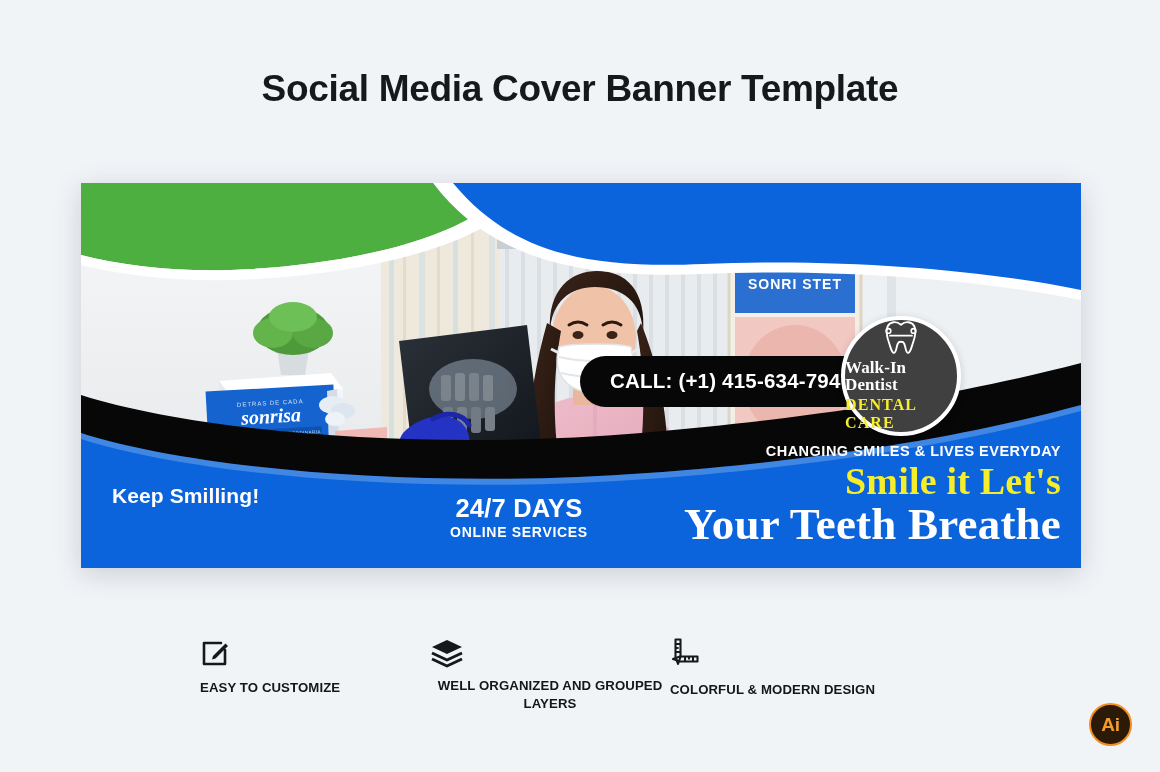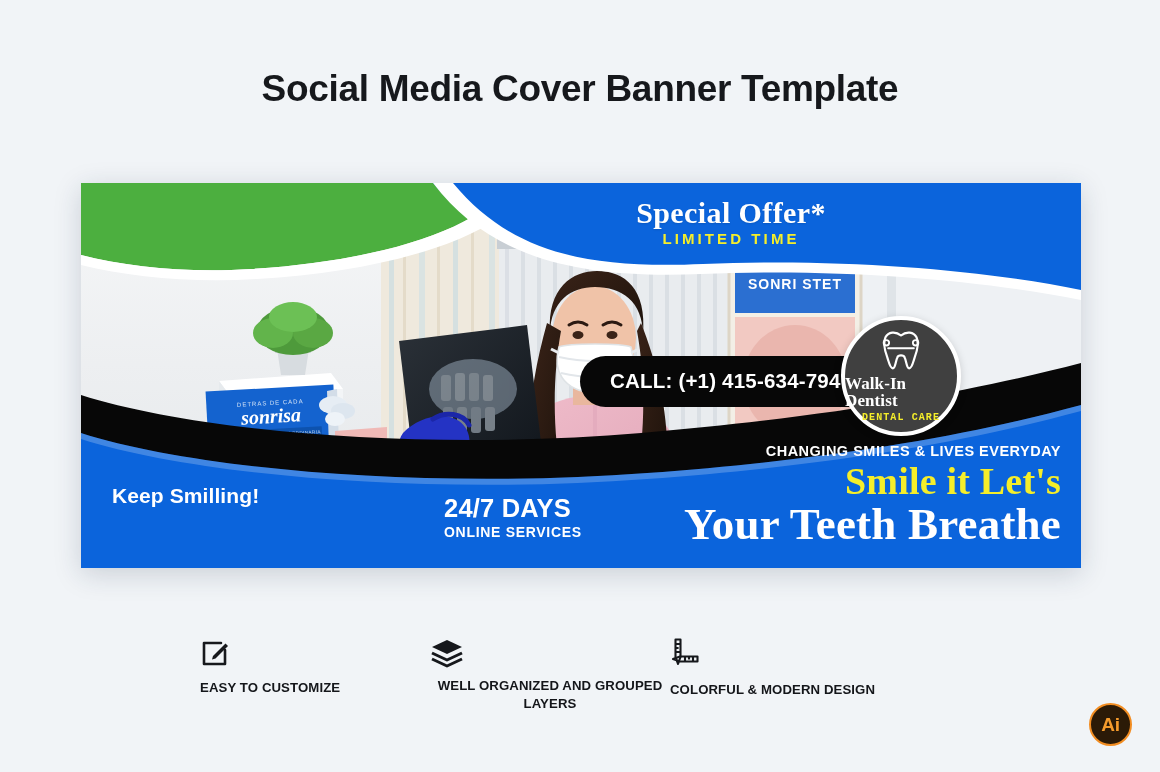--- a/index.html
+++ b/index.html
@@ -68,22 +68,22 @@
     align-items: center; justify-content: center;
     box-shadow: 0 2px 8px rgba(0,0,0,.16);
   }
   .logo-badge .tooth { width: 44px; height: 42px; margin-bottom: 3px; }
   .logo-badge .lg-name {
     font-family: "Liberation Serif", serif;
     font-size: 17px; font-weight: 700; color: #fff;
     letter-spacing: .1px; line-height: 1;
   }
   .logo-badge .lg-sub {
-    font-family: Liberation Mono, monospace;
-    font-size: 10px; font-weight: 700; color: #f5ee2a;
+    font-family: Liberation Serif, serif;
+    font-size: 16px; font-weight: 700; color: #f5ee2a;
     letter-spacing: 1.1px; margin-top: 3px;
   }
 
   .headline { left: 540px; top: 260px; width: 440px; text-align: right; }
   .headline .kicker {
     font-size: 14.5px; font-weight: 700; color: #ffffff;
     letter-spacing: .5px;
   }
   .headline .line-y {
     font-family: "Liberation Serif", serif;
@@ -95,21 +95,21 @@
     font-size: 45px; font-weight: 700; color: #ffffff;
     line-height: 1.02; letter-spacing: .2px;
   }
 
   .be-safe { left: 31px; top: 299px; }
   .be-safe div {
     font-size: 21px; font-weight: 700; color: #ffffff;
     line-height: 1.35; letter-spacing: .1px;
   }
 
-  .days247 { left: 363px; top: 311px; text-align: left; width: 150px; }
+  .days247 { left: 363px; top: 311px; text-align: center; width: 150px; }
   .days247 .d-main {
     font-size: 25.5px; font-weight: 700; color: #ffffff; letter-spacing: .2px;
   }
   .days247 .d-sub {
     font-size: 14px; font-weight: 700; color: #ffffff; letter-spacing: .7px;
     margin-top: 1px;
   }
 
   
   .features {
@@ -363,24 +363,20 @@
                  L1000,244 C896,272 760,296 566,312 C352,330 122,318 0,282 Z" fill="#070707"></path>
 
         <path d="M0,250 C120,288 352,306 566,290 C760,276 896,250 1000,222
                  L1000,385 L0,385 Z" fill="#0b64dc"></path>
 
         <path d="M0,250 C120,288 352,306 566,290 C760,276 896,250 1000,222
                  L1000,228 C896,256 760,282 566,296 C352,312 120,294 0,256 Z" fill="#ffffff" opacity=".22"></path>
       </g>
     </svg>
 
-    <div class="ovl special-offer">
-      <div class="so-main">Special Offer*</div>
-      <div class="so-sub">LIMITED TIME</div>
-    </div>
 
     <div class="ovl call-pill">CALL: (+1) 415-634-7947</div>
 
     <div class="ovl logo-badge">
       <svg class="tooth" viewBox="0 0 48 46">
         <path d="M24,6 C18,1 10,2 7,8 C4,14 6,22 9,30 C11,36 12,42 15,42
                  C18,42 18,34 20,30 C21,27 27,27 28,30 C30,34 30,42 33,42
                  C36,42 37,36 39,30 C42,22 44,14 41,8 C38,2 30,1 24,6 Z" fill="none" stroke="#ffffff" stroke-width="2.4" stroke-linejoin="round"></path>
         <path d="M10,20 L38,20" stroke="#ffffff" stroke-width="2.2" stroke-linecap="round"></path>
         <circle cx="8" cy="14" r="3" fill="none" stroke="#ffffff" stroke-width="2"></circle>

